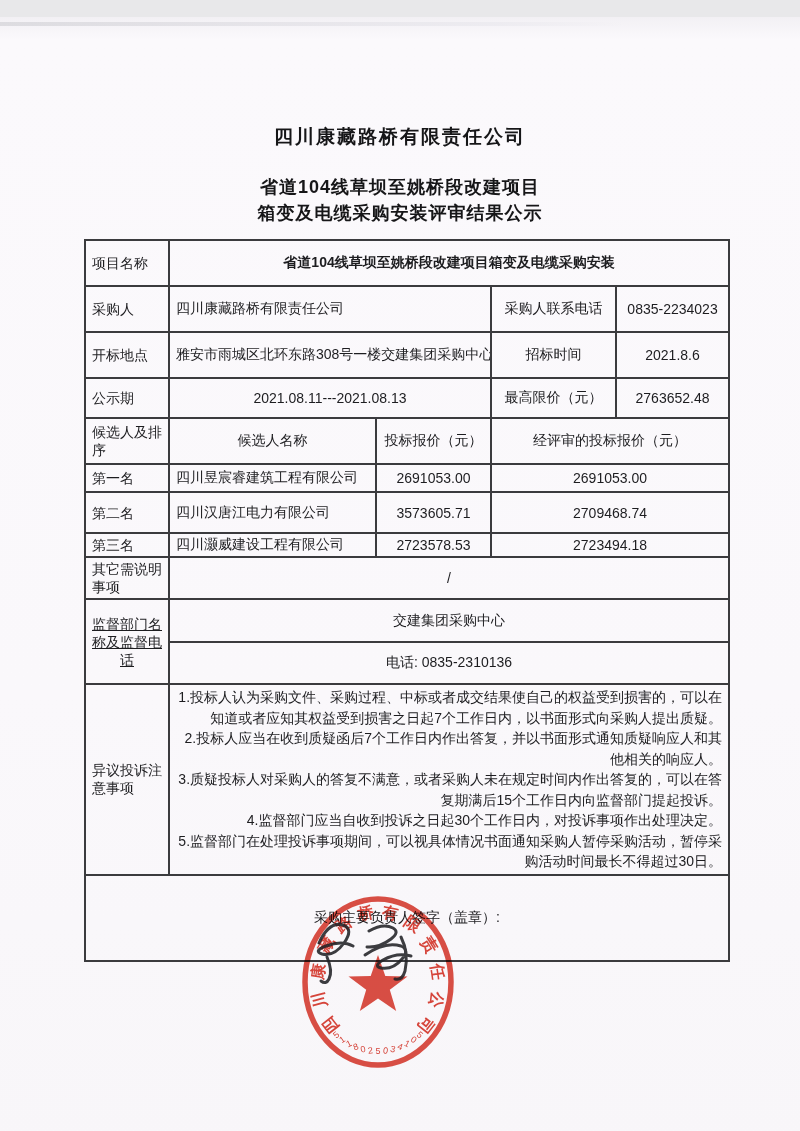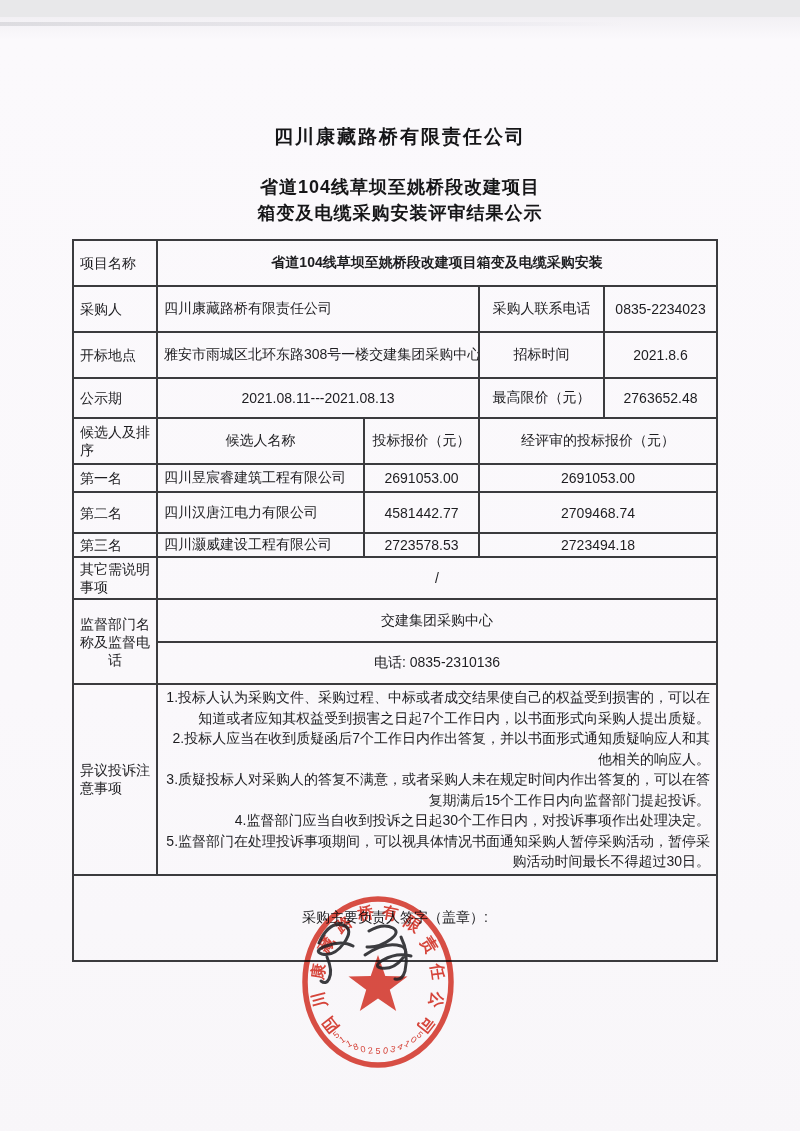--- a/index.html
+++ b/index.html
@@ -19,32 +19,32 @@
   }
   .title-company{
     position:absolute;top:107px;left:0;width:100%;
     text-align:center;font-size:19px;font-weight:bold;letter-spacing:2px;color:#161618;
   }
   .title-doc{
     position:absolute;top:157px;left:0;width:100%;
     text-align:center;font-size:18px;font-weight:bold;letter-spacing:1px;color:#161618;line-height:26px;
   }
   table.main{
-    position:absolute;left:72px;top:222px;width:644px;
+    position:absolute;left:84px;top:222px;width:644px;
     border-collapse:collapse;table-layout:fixed;
   }
   table.main td{
     border:2px solid #3b3b3e;
     font-size:14px;
     padding:2px 6px;
     vertical-align:middle;
     overflow:hidden;
   }
   td.lbl{text-align:left;line-height:18px;}
-  td.lbl-c{text-align:center;line-height:18px;}
+  td.lbl-c{text-align:center;line-height:18px;text-decoration:underline;}
   td.c{text-align:center;}
   td.l{text-align:left;}
   td.bold{font-weight:bold;}
   td.nowrap{white-space:nowrap;font-size:13.5px;padding:2px 3px;}
   td.notes{
     padding:5px 8px;line-height:20.5px;font-size:13.8px;text-align:right;
   }
   td.sign-row{padding-left:8px;text-align:center;}
   .seal-wrap{
     position:absolute;left:295px;top:872px;width:168px;height:192px;
@@ -107,21 +107,21 @@
     </tr>
     <tr style="height:28px">
       <td class="lbl">第一名</td>
       <td class="l">四川昱宸睿建筑工程有限公司</td>
       <td class="c">2691053.00</td>
       <td colspan="2" class="c">2691053.00</td>
     </tr>
     <tr style="height:41px">
       <td class="lbl">第二名</td>
       <td class="l">四川汉唐江电力有限公司</td>
-      <td class="c">4581442.77</td>
+      <td class="c">3573605.71</td>
       <td colspan="2" class="c">2709468.74</td>
     </tr>
     <tr style="height:24px">
       <td class="lbl">第三名</td>
       <td class="l">四川灏威建设工程有限公司</td>
       <td class="c">2723578.53</td>
       <td colspan="2" class="c">2723494.18</td>
     </tr>
     <tr style="height:42px">
       <td class="lbl">其它需说明事项</td>

